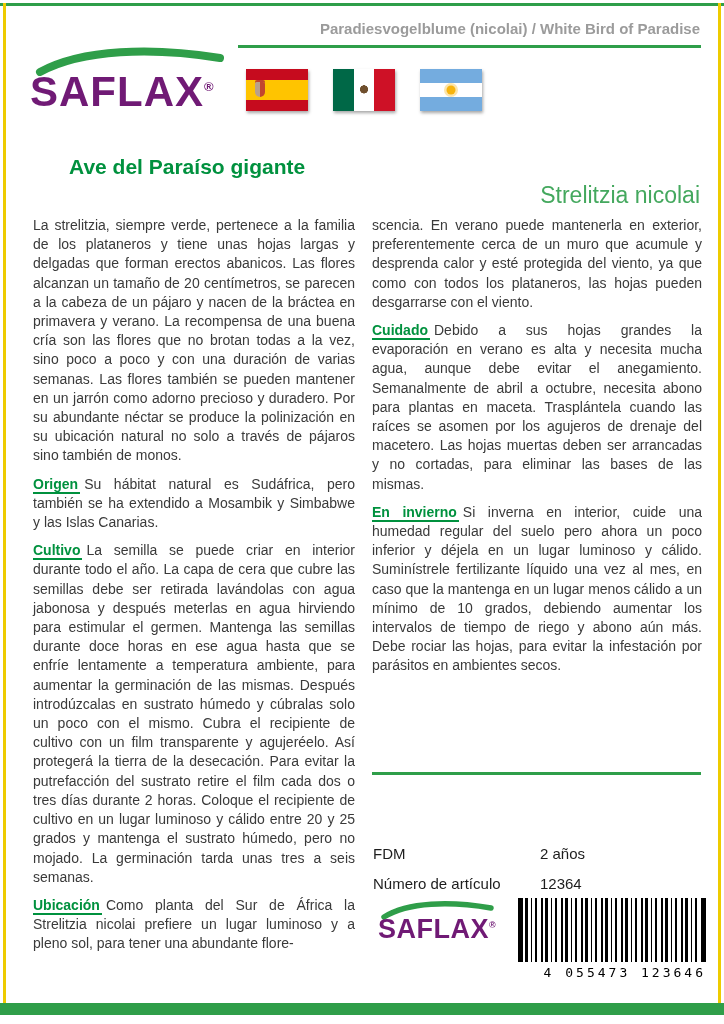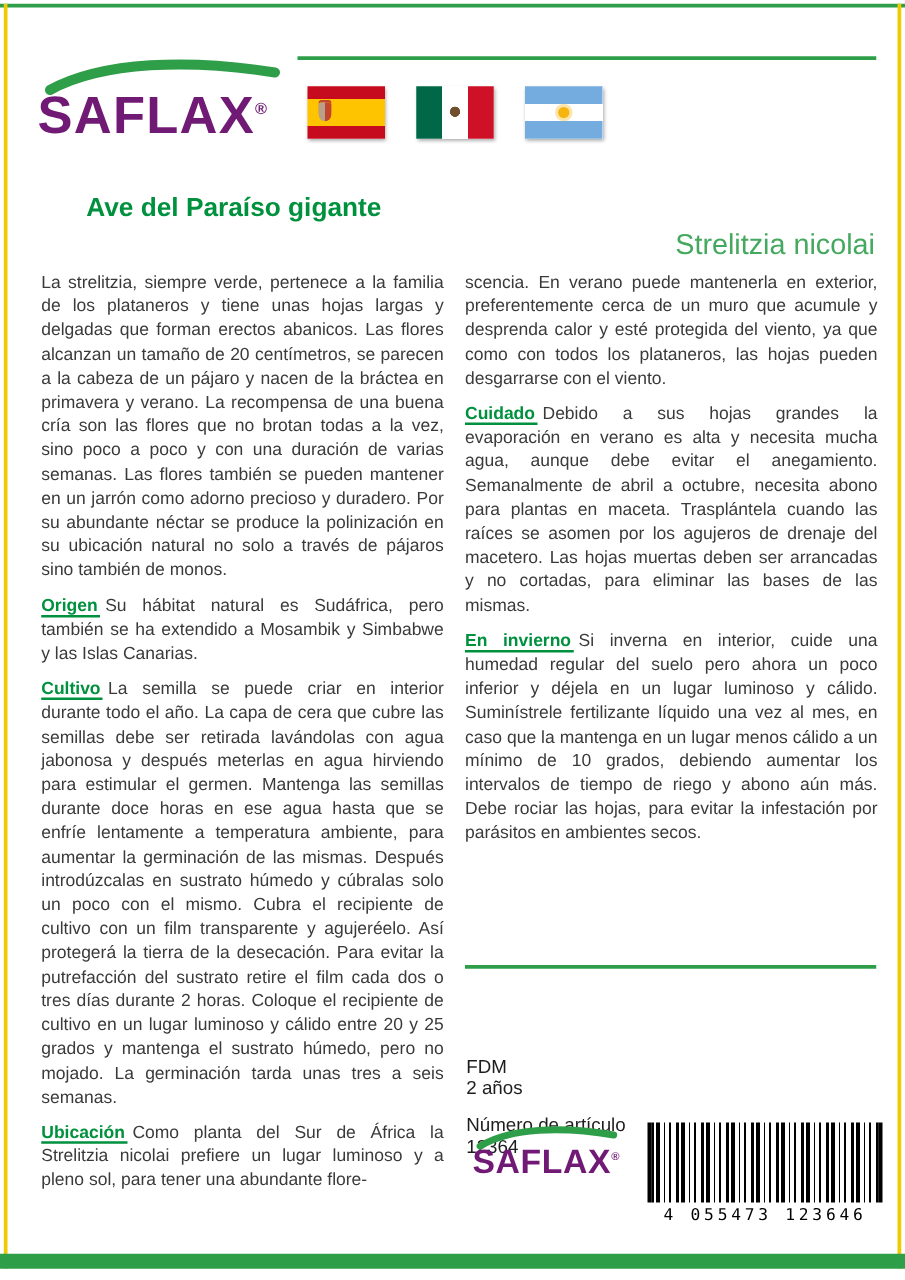--- a/index.html
+++ b/index.html
@@ -49,43 +49,44 @@
   .col{position:absolute;top:216px;font-size:14px;line-height:19.2px;text-align:justify;color:var(--text-gray);}
   .col-left{left:33px;width:322px;}
   .col-right{left:372px;width:330px;}
   .col p{margin:0 0 9px 0;}
   .sec{color:var(--title-green);font-weight:700;border-bottom:2px solid currentColor;padding-right:2px;margin-right:4px;}
   .sec:empty{display:none;}
 
   
   .divider{position:absolute;left:372px;right:23px;top:772px;height:3px;background:var(--brand-green);}
   .details{position:absolute;left:373px;top:845px;width:320px;font-size:15px;color:#1d1d1d;}
-  .drow{display:flex;margin-bottom:13px;flex-direction:column;}
+  .drow{display:flex;margin-bottom:13px;}
   .dlabel{display:inline-block;width:167px;}
   .dvalue{display:inline-block;}
 
   .logo-small{position:absolute;left:372px;top:900px;width:130px;text-align:center;}
   .logo-small .swoosh{margin:0 auto -5px auto;}
   .logo-small .logo-text{font-size:27px;letter-spacing:.5px;}
   .logo-small .reg{font-size:9px;}
 
   .barcode{position:absolute;left:518px;top:898px;width:188px;}
   .bars{height:64px;border-left:3px solid #000;border-right:3px solid #000;background:repeating-linear-gradient(90deg,#000 0 2px,#fff 2px 4px,#000 4px 7px,#fff 7px 10px,#000 10px 11px,#fff 11px 14px,#000 14px 16px,#fff 16px 20px);}
-  .barcode-text{margin-top:3px;font-family:"DejaVu Sans Mono",monospace;font-size:13px;letter-spacing:3px;color:#000;text-align:center;white-space:nowrap;}
+  .barcode-text{margin-top:3px;font-family:"DejaVu Sans Mono",monospace;font-size:13px;letter-spacing:3px;color:#000;text-align:right;white-space:nowrap;}
 </style>
 </head>
 <body>
 
 <div class="page">
 
   <div class="border-top"></div>
   <div class="border-left"></div>
   <div class="border-right"></div>
   <div class="bottom-bar"></div>
 
+  <div class="header-sub">Paradiesvogelblume (nicolai) / White Bird of Paradise</div>
   <div class="header-line"></div>
 
   <div class="logo-main">
     <svg class="swoosh" width="195" height="30" viewBox="0 0 195 30">
       <path d="M8 26 C 50 3, 120 1, 188 12" fill="none" stroke="#2f9e49" stroke-width="8" stroke-linecap="round"></path>
     </svg>
     <div class="logo-text"><span>SAFLAX</span><span class="reg">®</span></div>
   </div>
 
   <div class="flags">

